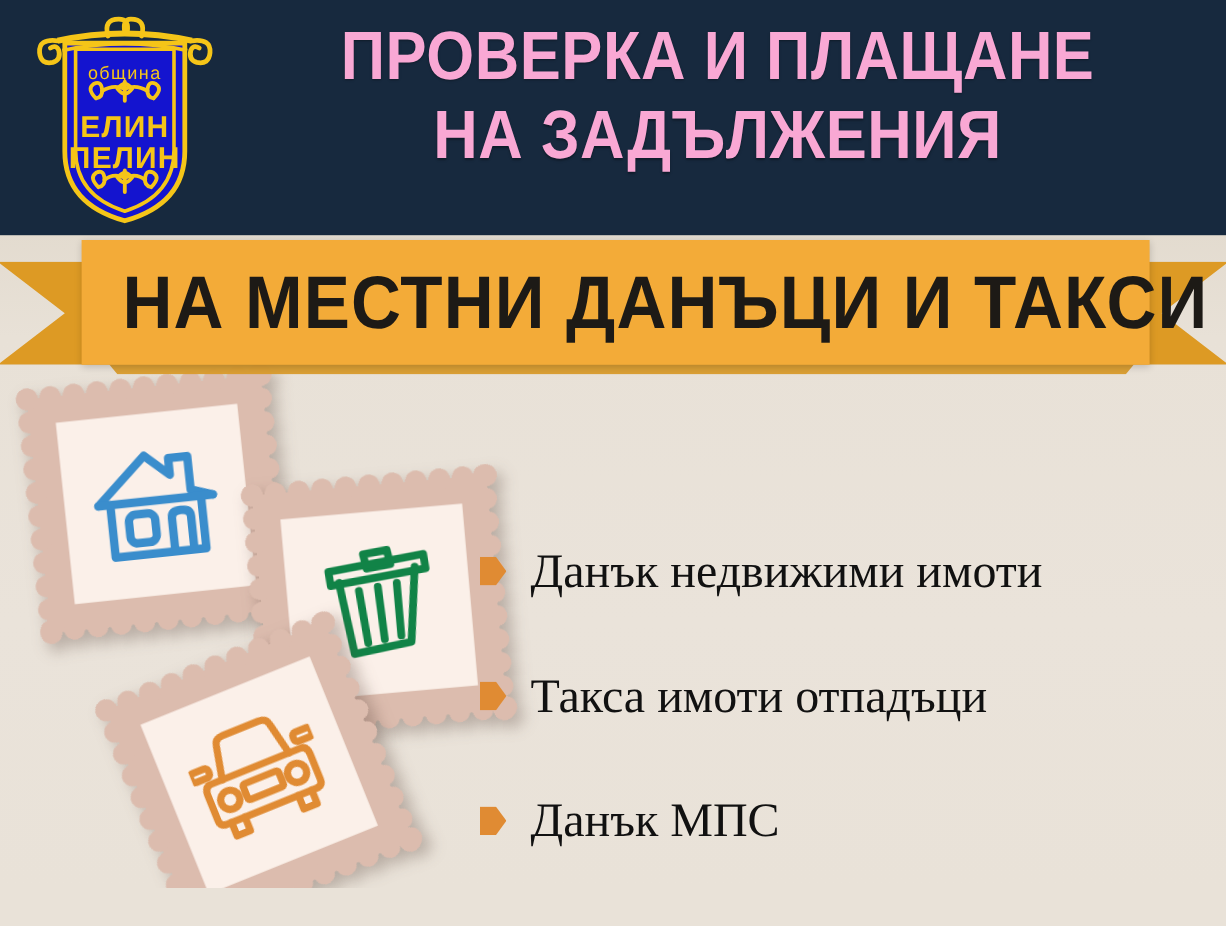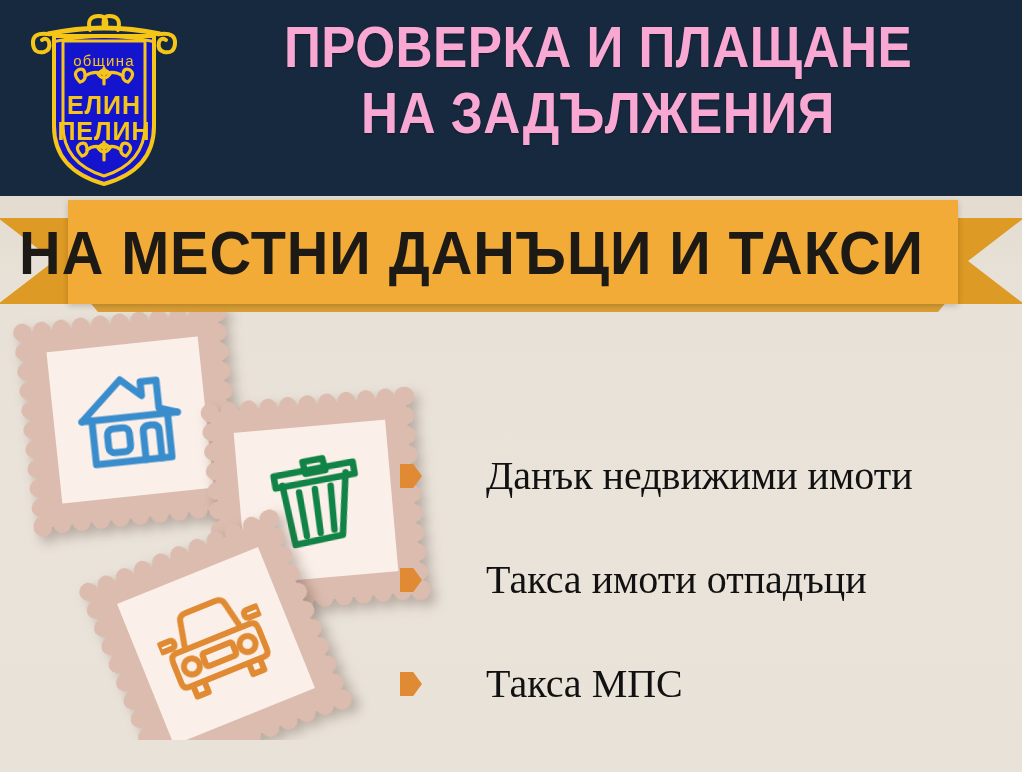--- a/index.html
+++ b/index.html
@@ -63,21 +63,21 @@
   .ribbon-shadowbar{
     position:absolute;left:78px;top:104px;width:880px;height:12px;
     background:#d99b2c;opacity:.95;
     clip-path:polygon(10px 0,870px 0,860px 12px,20px 12px);
   }
   .ribbon-main{
     position:absolute;left:68px;top:200px;width:890px;height:104px;
     background:#f3ab38;
     z-index:7;
     box-shadow:0 2px 6px rgba(0,0,0,.18);
-    display:flex;align-items:center;justify-content:flex-end;
+    display:flex;align-items:center;justify-content:flex-start;
   }
   .ribbon-text{
     font-family:"Liberation Sans", sans-serif;
     font-weight:bold;
     font-size:62px;
     color:#1d1a16;
     letter-spacing:1px;
     transform:scaleX(0.93);
     white-space:nowrap;
   }
@@ -123,21 +123,20 @@
     width:22px;height:24px;flex:0 0 22px;margin-right:20px;
     background:#e08b33;
     clip-path:polygon(0 0, 60% 0, 100% 50%, 60% 100%, 0 100%);
   }
   .list-label{
     font-family:"Liberation Serif", serif;
     font-size:40px;
     color:#111111;
     line-height:1.1;
     white-space:nowrap;
-    margin-left:44px;
   }
 </style>
 </head>
 <body>
 
 <div id="poster">
 
   <div class="header">
 
     <div class="logo">
@@ -246,17 +245,17 @@
     <div class="list-item">
       <span class="bullet"></span>
       <span class="list-label">Данък недвижими имоти</span>
     </div>
     <div class="list-item">
       <span class="bullet"></span>
       <span class="list-label">Такса имоти отпадъци</span>
     </div>
     <div class="list-item">
       <span class="bullet"></span>
-      <span class="list-label">Такса МПС</span>
+      <span class="list-label">Данък МПС</span>
     </div>
   </div>
 
 </div>
 
 </body></html>

